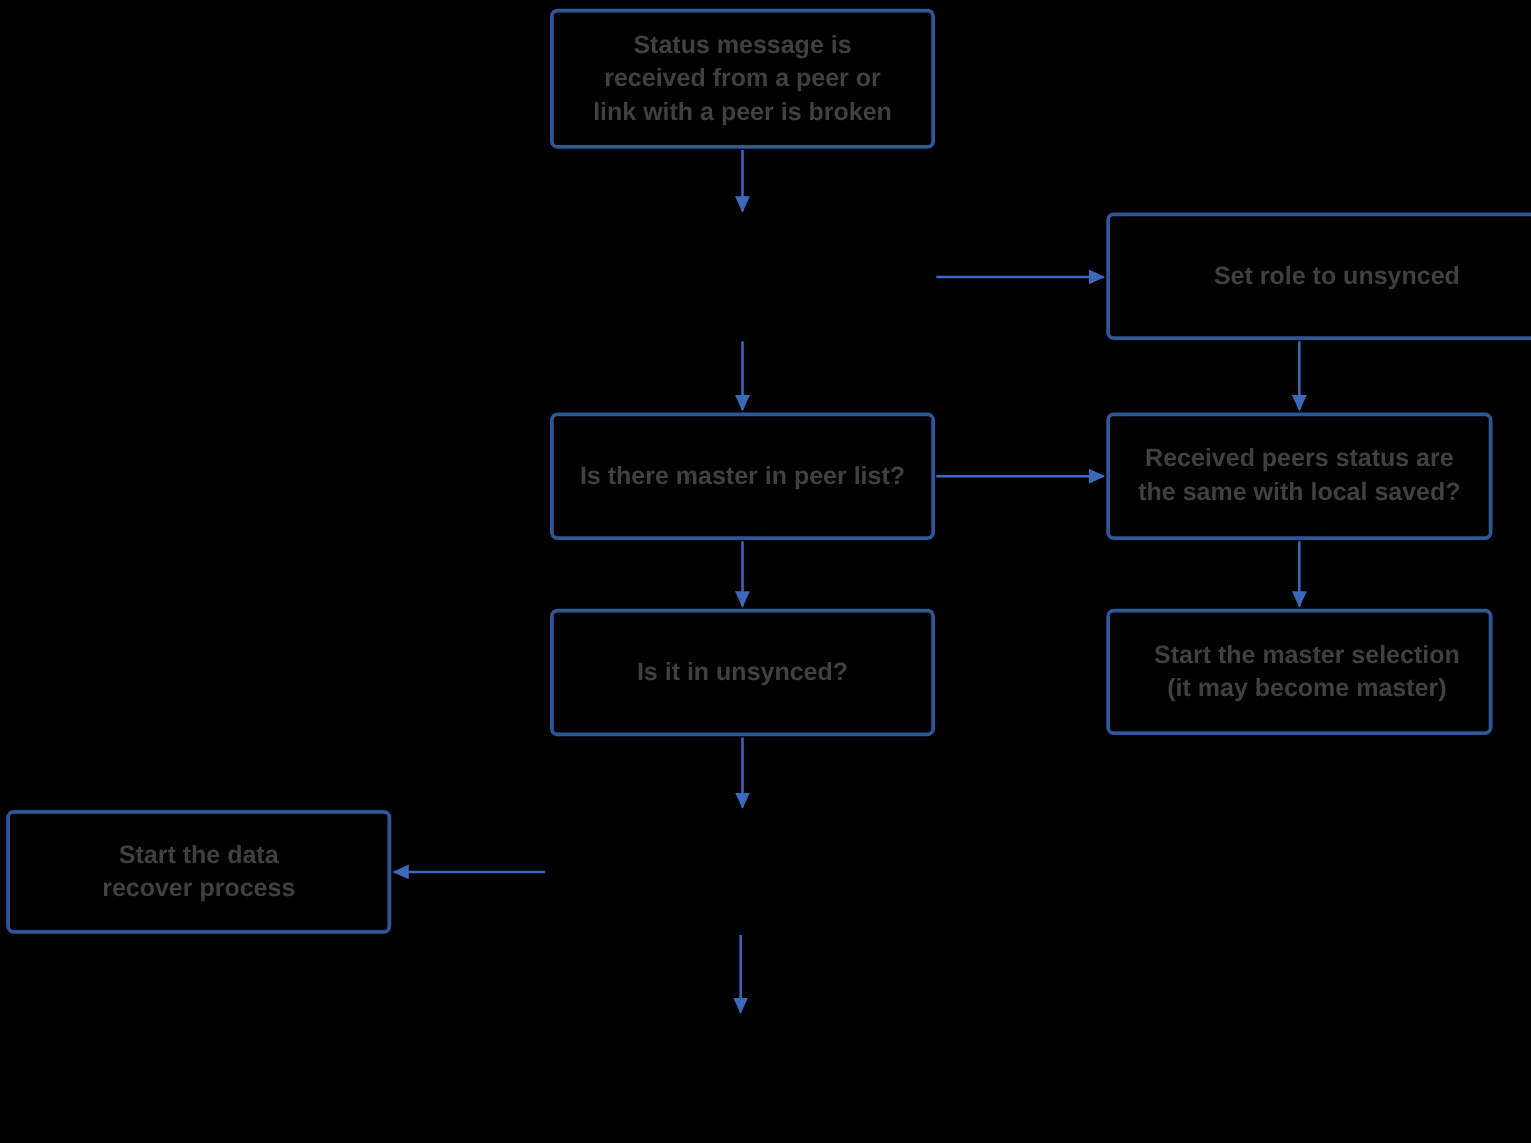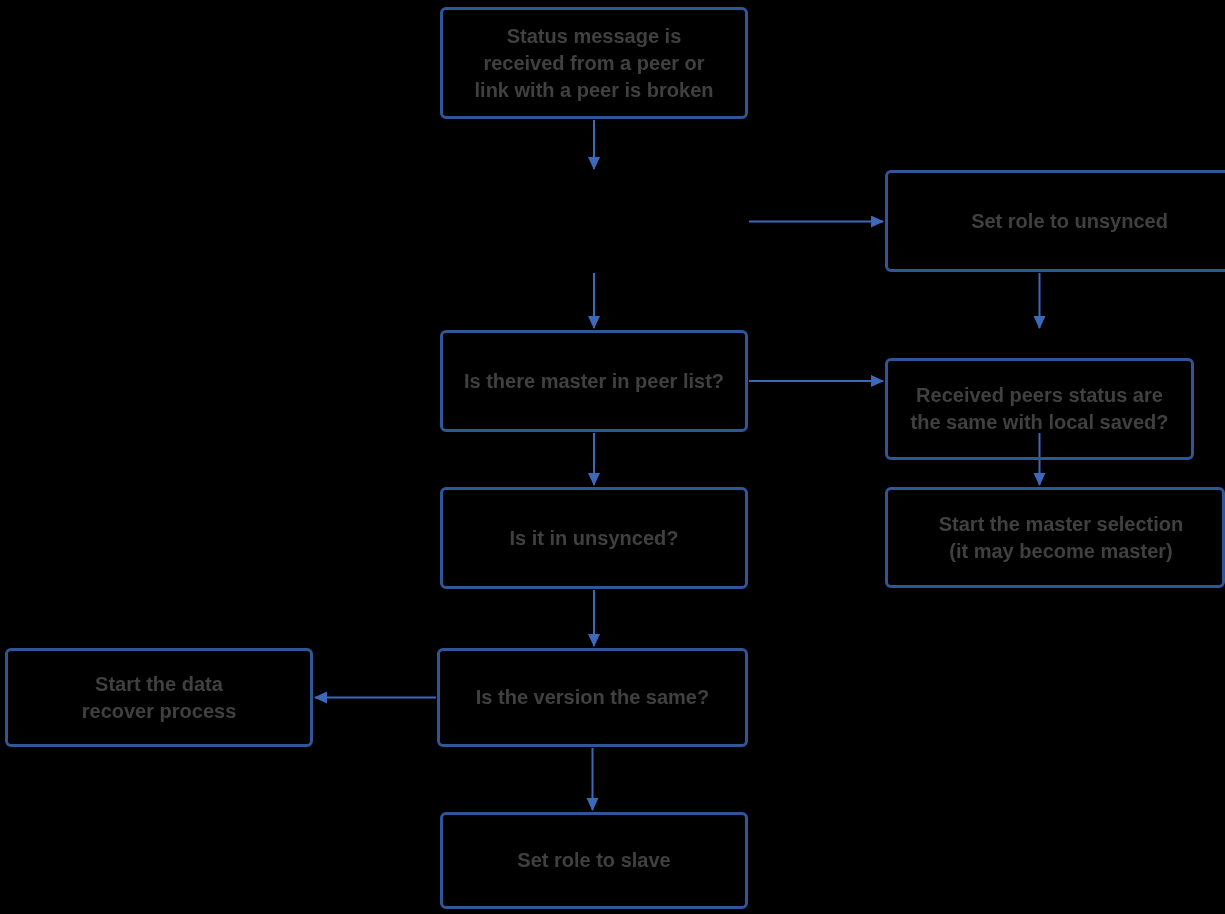--- a/index.html
+++ b/index.html
@@ -33,23 +33,23 @@
     font-size: 20px;
     line-height: 1.35;
     font-weight: 700;
     background: transparent;
   }
   
   #node-status-received  { left: 440px; top: 7px;   width: 308px; height: 112px; }
   #node-peers-over-half  { left: 440px; top: 171px; width: 308px; height: 101px; }
   #node-set-role-unsynced{ left: 885px; top: 170px; width: 369px; height: 102px; }
   #node-master-in-list   { left: 440px; top: 330px; width: 308px; height: 102px; }
-  #node-peers-status-same{ left: 885px; top: 330px; width: 309px; height: 102px; margin-top: 28px; }
+  #node-peers-status-same{ left: 885px; top: 330px; width: 309px; height: 102px; }
   #node-in-unsynced      { left: 440px; top: 487px; width: 308px; height: 102px; }
-  #node-master-selection { left: 885px; top: 487px; width: 340px; height: 101px; padding-left: 12px; }
+  #node-master-selection { left: 885px; top: 487px; width: 309px; height: 101px; padding-left: 12px; }
   #node-data-recover     { left: 5px;   top: 648px; width: 308px; height: 99px;  }
   #node-version-same     { left: 437px; top: 648px; width: 311px; height: 99px;  }
   #node-broadcast-note   { left: 843px; top: 700px; width: 379px; height: 142px; border-radius: 24px; }
   #node-set-role-slave   { left: 440px; top: 812px; width: 308px; height: 97px;  }
 
   #edges-svg {
     position: absolute;
     left: 0; top: 0;
     width: 1225px;
     height: 914px;
@@ -97,18 +97,16 @@
 the same with local saved?</div>
 
   <div class="node" id="node-in-unsynced">Is it in unsynced?</div>
 
   <div class="node" id="node-master-selection">Start the master selection
 (it may become master)</div>
 
   <div class="node" id="node-data-recover">Start the data
 recover process</div>
 
-  <div class="node" id="node-version-same">Is the version the same?</div>
 
 
-  <div class="node" id="node-set-role-slave">Set role to slave</div>
 
 </div>
 
 </body></html>

